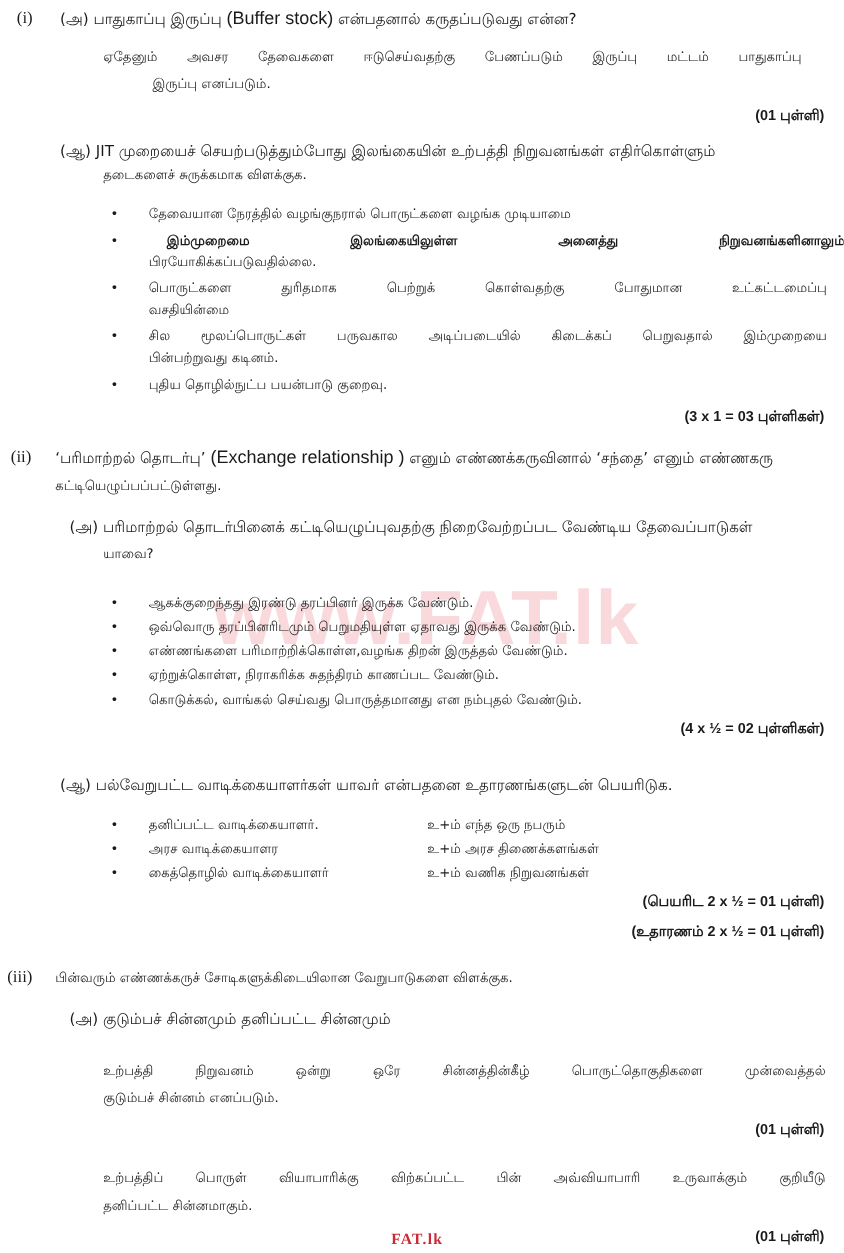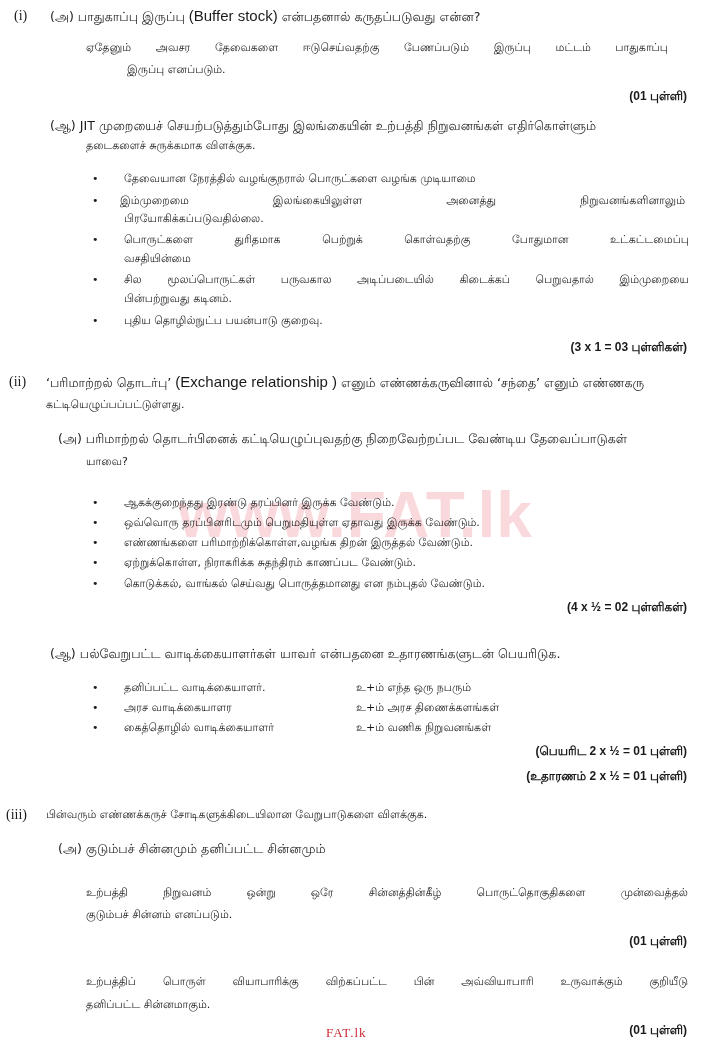--- a/index.html
+++ b/index.html
@@ -10,21 +10,21 @@
   .sub { position: absolute; font-size: 12.6px; line-height: 18px; white-space: nowrap; }
   .just { text-align: justify; text-align-last: justify; white-space: normal; }
   .bul { position: absolute; font-size: 11px; line-height: 18px; }
   .marks { position: absolute; right: 16px; font-size: 12px; font-weight: bold; line-height: 18px;
            font-family: "Liberation Sans", sans-serif; white-space: nowrap; }
   .en { font-family: Liberation Sans, sans-serif; font-size: 15px; }
   .watermark { position: absolute; left: 178px; top: 478px; font-family: Liberation Sans, sans-serif;
                font-weight: bold; font-size: 64px; color: rgba(235,120,130,0.28); letter-spacing: 1px;
                pointer-events: none; }
   .footer { position: absolute; left: 326px; top: 1025px; font-family: "Liberation Serif", serif;
-            font-weight: normal; font-size: 13px; color: #cc2a36; letter-spacing: 1px; }
+            font-weight: bold; font-size: 13px; color: #cc2a36; letter-spacing: 1px; }
 </style>
 </head>
 <body>
 
 <div class="watermark">www.FAT.lk</div>
 
 <div>
   <div class="lbl" style="left:14px;top:7px;">(i)</div>
   <div class="sub" style="left:50px;top:7px;">
     <span>(அ)</span>
@@ -38,21 +38,21 @@
     <span>(ஆ)</span>
     <span>JIT முறையைச் செயற்படுத்தும்போது இலங்கையின் உற்பத்தி நிறுவனங்கள் எதிர்கொள்ளும்</span>
   </div>
   <div class="ln" style="left:86px;top:137px;">தடைகளைச் சுருக்கமாக விளக்குக.</div>
 
   <div>
     <div class="bul" style="left:92px;top:170px;">•</div>
     <div class="ln" style="left:124px;top:170px;">தேவையான நேரத்தில் வழங்குநரால் பொருட்களை வழங்க முடியாமை</div>
 
     <div class="bul" style="left:92px;top:192px;">•</div>
-    <div class="ln just" style="left:120px;top:192px;width:565px;">இம்முறைமை இலங்கையிலுள்ள அனைத்து நிறுவனங்களினாலும்</div>
+    <div class="ln just" style="left:139px;top:192px;width:565px;font-weight:bold;">இம்முறைமை இலங்கையிலுள்ள அனைத்து நிறுவனங்களினாலும்</div>
     <div class="ln" style="left:124px;top:210px;">பிரயோகிக்கப்படுவதில்லை.</div>
 
     <div class="bul" style="left:92px;top:231px;">•</div>
     <div class="ln just" style="left:124px;top:231px;width:565px;">பொருட்களை துரிதமாக பெற்றுக் கொள்வதற்கு போதுமான உட்கட்டமைப்பு</div>
     <div class="ln" style="left:124px;top:250px;">வசதியின்மை</div>
 
     <div class="bul" style="left:92px;top:271px;">•</div>
     <div class="ln just" style="left:124px;top:271px;width:565px;">சில மூலப்பொருட்கள் பருவகால அடிப்படையில் கிடைக்கப் பெறுவதால் இம்முறையை</div>
     <div class="ln" style="left:124px;top:290px;">பின்பற்றுவது கடினம்.</div>
 

